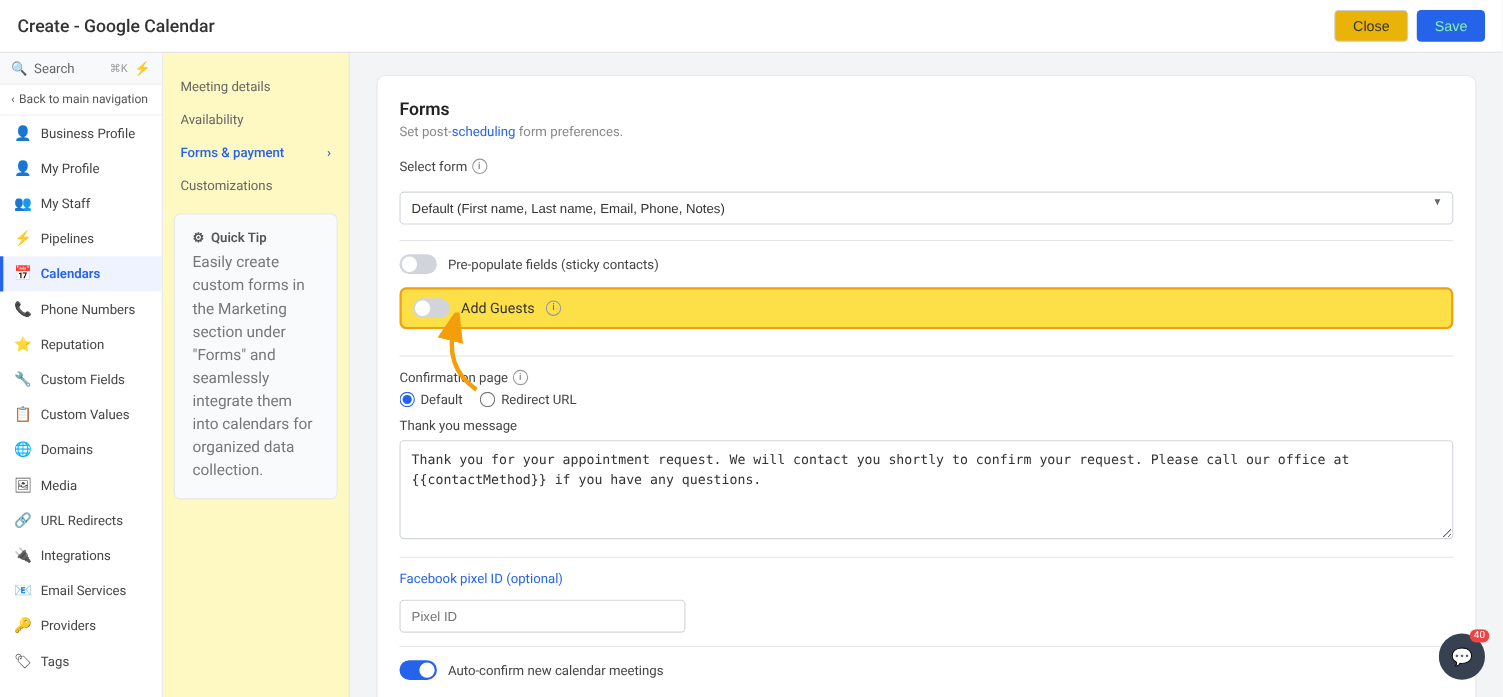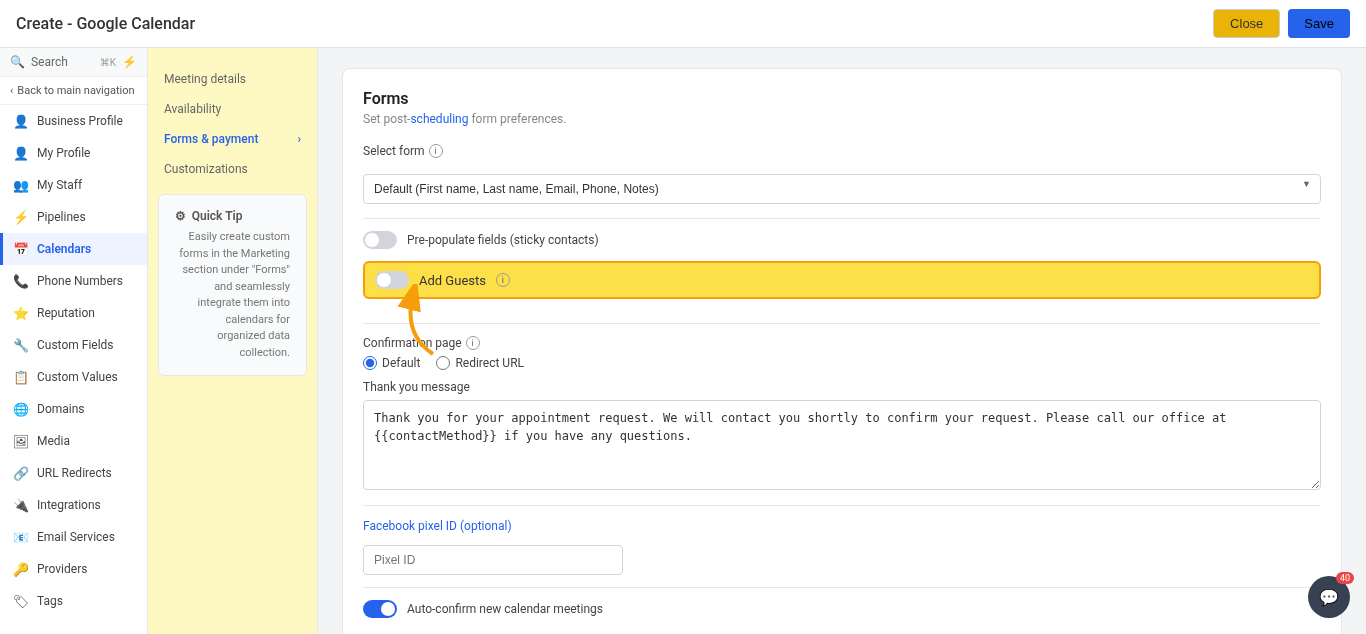--- a/index.html
+++ b/index.html
@@ -3,21 +3,21 @@
   <meta charset="utf-8">
   <style>
     * { box-sizing: border-box; margin: 0; padding: 0; }
     body { font-family: -apple-system, BlinkMacSystemFont, 'Segoe UI', Roboto, sans-serif; background: #f3f4f6; font-size: 13px; color: #333; height: 634px; overflow: hidden; display: flex; flex-direction: column; }
 
     
     .top-header { background: #fff; border-bottom: 1px solid #e0e0e0; display: flex; align-items: center; justify-content: space-between; padding: 0 16px; height: 48px; flex-shrink: 0; }
     .header-title { font-size: 16px; font-weight: 500; color: #333; }
     .header-actions { display: flex; gap: 8px; }
     .btn-close { background: #eab308; border: 1px solid #ccc; padding: 6px 16px; border-radius: 4px; cursor: pointer; font-size: 13px; color: #333; }
-    .btn-save { background: #2563eb; border: none; padding: 6px 16px; border-radius: 4px; cursor: pointer; font-size: 13px; color: #000000; font-weight: 500; }
+    .btn-save { background: #2563eb; border: none; padding: 6px 16px; border-radius: 4px; cursor: pointer; font-size: 13px; color: #86efac; font-weight: 500; }
 
     
     .main-layout { display: flex; flex: 1; overflow: hidden; }
 
     
     .sidebar { width: 148px; background: #fff; border-right: 1px solid #e5e7eb; display: flex; flex-direction: column; overflow-y: auto; flex-shrink: 0; }
     .sidebar-logo { padding: 10px 14px; font-weight: 700; font-size: 15px; color: #2563eb; border-bottom: 1px solid #f0f0f0; }
     .sidebar-search { display: flex; align-items: center; gap: 6px; padding: 7px 10px; border-bottom: 1px solid #f0f0f0; background: #f8f9fa; cursor: pointer; }
     .sidebar-search span { font-size: 12px; color: #666; }
     .sidebar-back { font-size: 11px; color: #555; padding: 7px 10px; display: flex; align-items: center; gap: 4px; border-bottom: 1px solid #f0f0f0; cursor: pointer; }
@@ -31,21 +31,21 @@
 
     
     .step-nav { width: 170px; background: #fef9c3; border-right: 1px solid #e5e7eb; padding: 16px 0; flex-shrink: 0; }
     .step-item { padding: 8px 16px; font-size: 12px; color: #666; cursor: pointer; }
     .step-item.active { color: #2563eb; font-weight: 500; }
     .step-item.with-arrow { display: flex; align-items: center; justify-content: space-between; }
 
     
     .quick-tip { padding: 14px 16px; margin: 10px 10px; background: #f9fafb; border: 1px solid #e5e7eb; border-radius: 6px; }
     .quick-tip-title { display: flex; align-items: center; gap: 6px; font-size: 12px; font-weight: 600; color: #555; margin-bottom: 6px; }
-    .quick-tip-text { font-size: 11px; color: #777; line-height: 1.5; text-align: right; }
+    .quick-tip-text { font-size: 14px; color: #777; line-height: 1.5; }
 
     
     .main-panel { flex: 1; overflow-y: auto; padding: 20px 24px; background: #f3f4f6; }
     .section-title { font-size: 16px; font-weight: 600; color: #222; margin-bottom: 4px; }
     .section-subtitle { font-size: 12px; color: #888; margin-bottom: 18px; }
     .section-subtitle a { color: #2563eb; text-decoration: none; }
 
     .white-card { background: #fff; border: 1px solid #e5e7eb; border-radius: 8px; padding: 20px; margin-bottom: 16px; }
 
     .field-label { font-size: 12px; color: #444; margin-bottom: 6px; display: flex; align-items: center; gap: 4px; }

